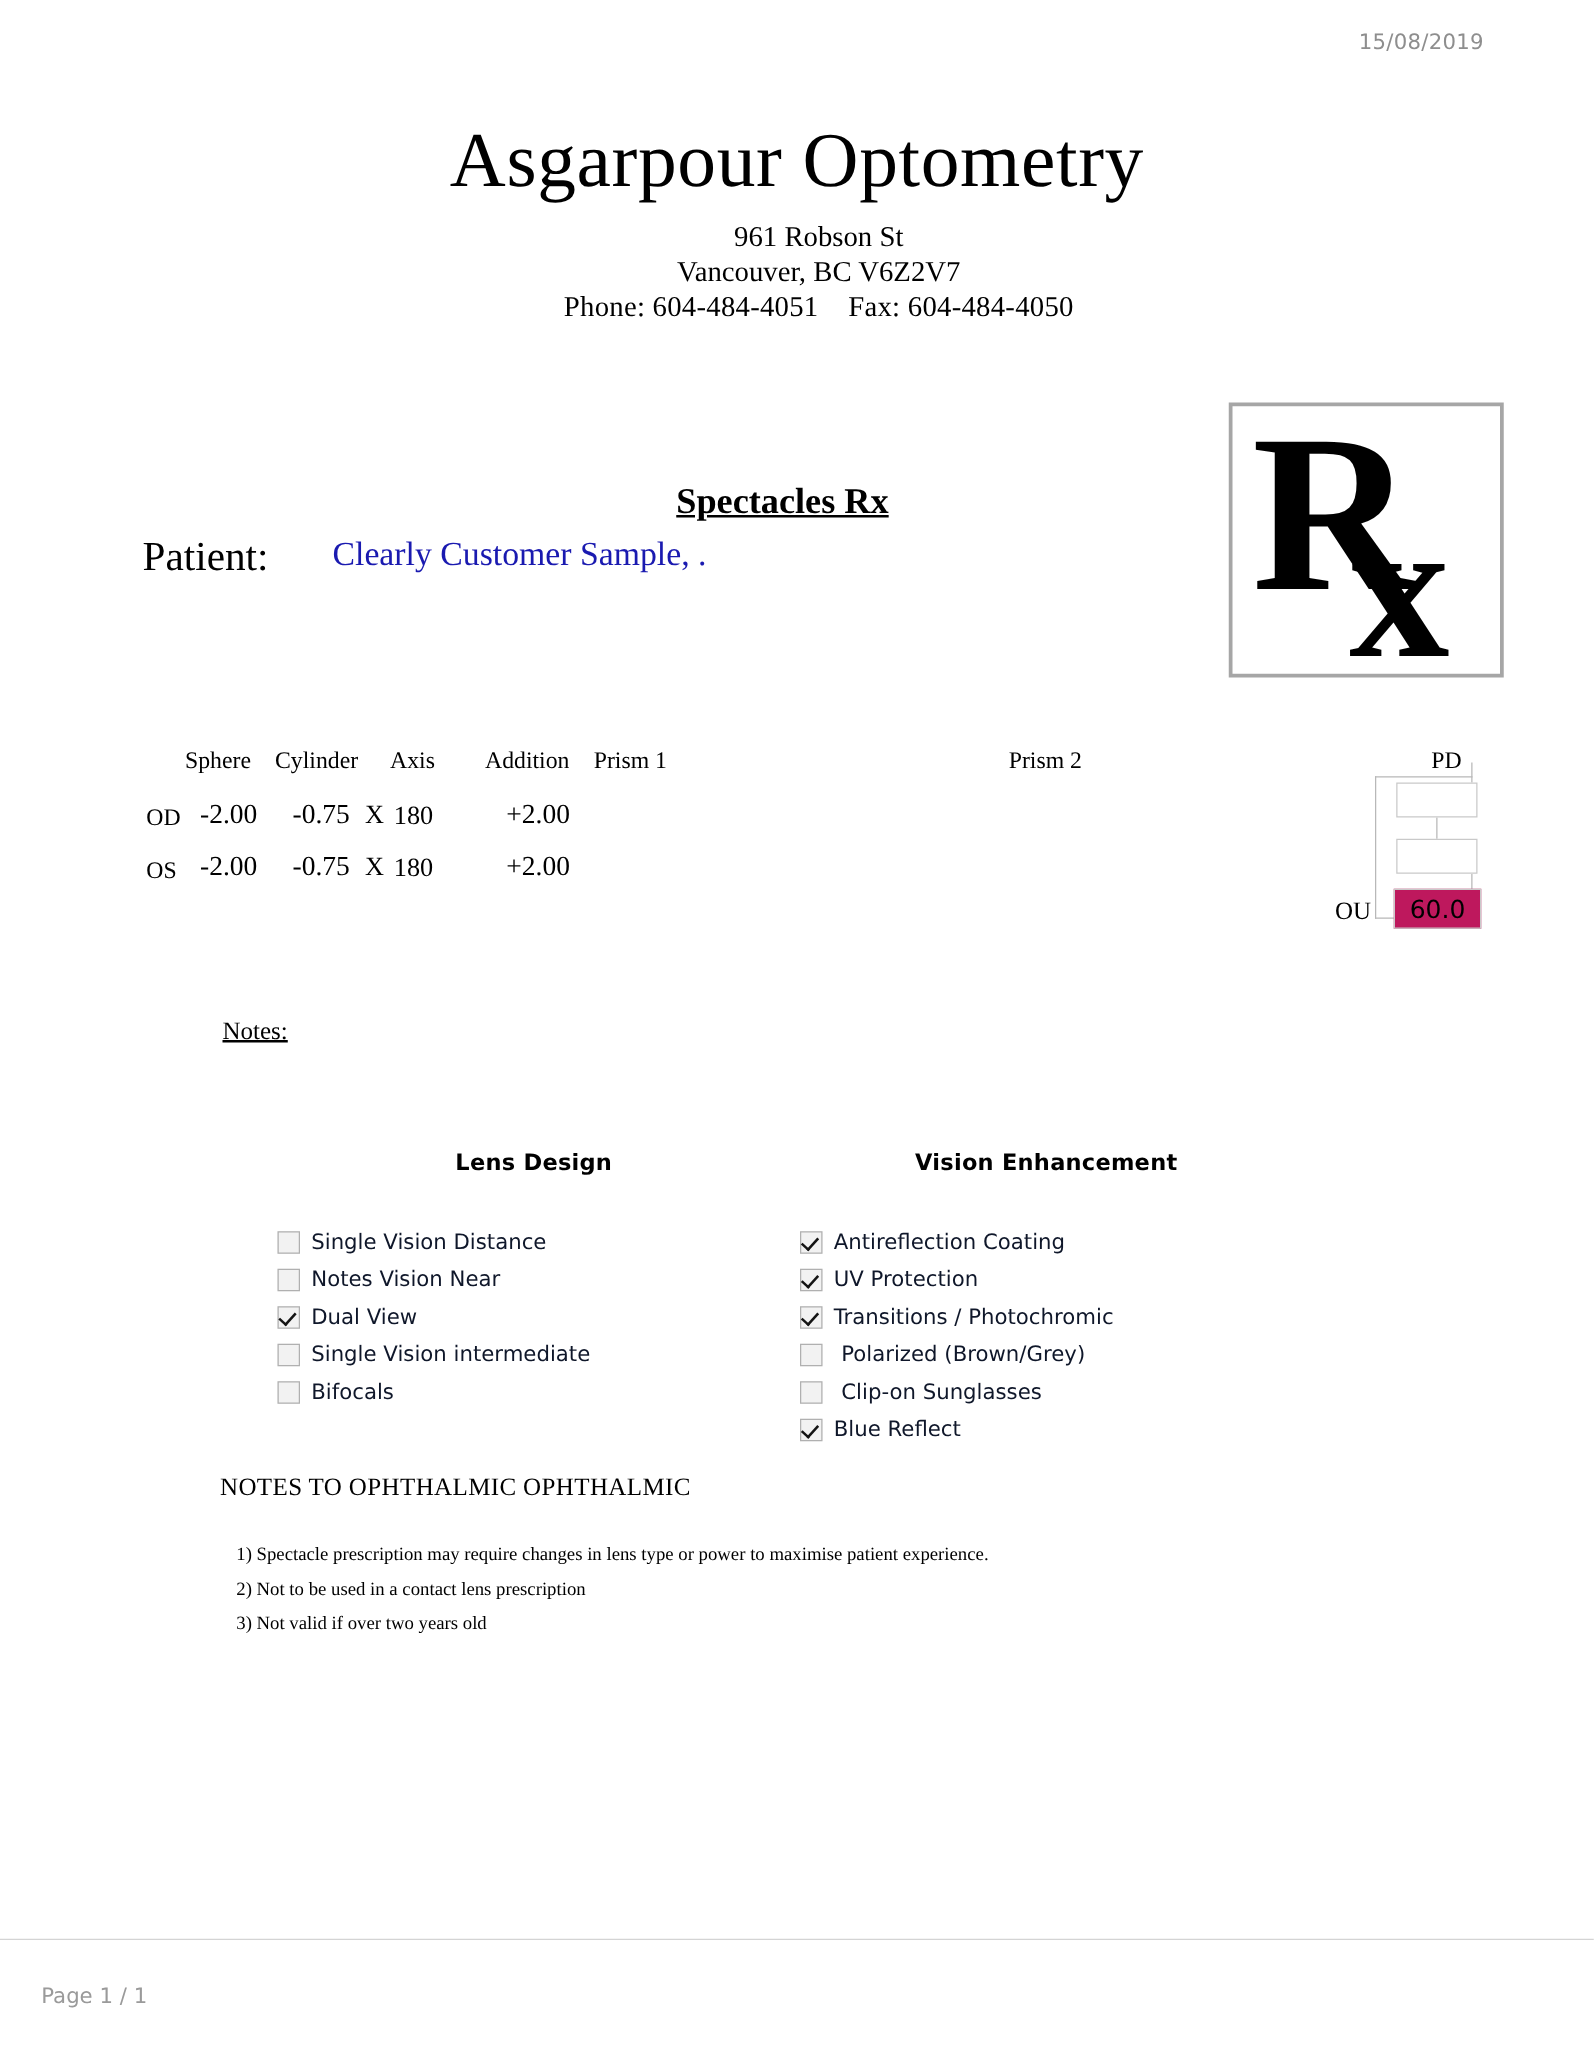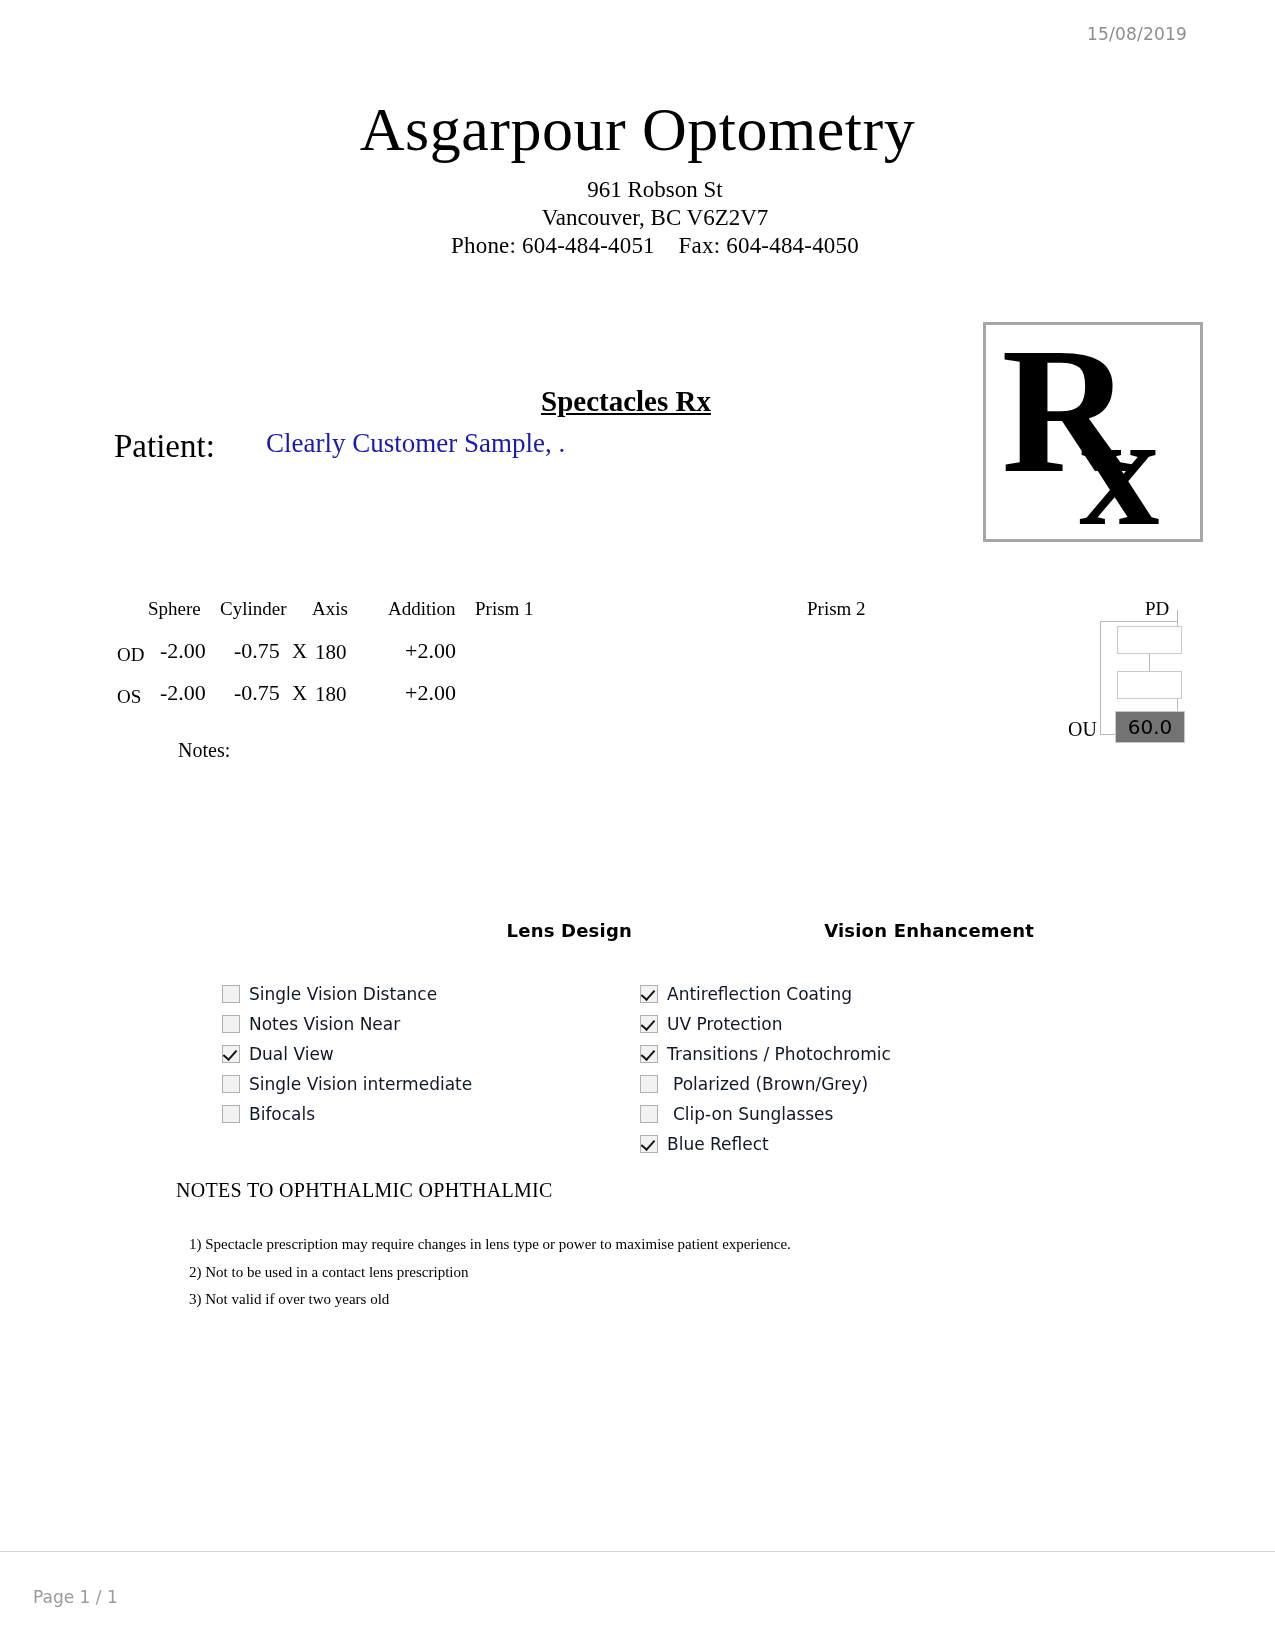--- a/index.html
+++ b/index.html
@@ -190,49 +190,50 @@
     top: 122px;
     font-size: 20px;
   }
   .ou-box {
     position: absolute;
     left: 55px;
     top: 115px;
     width: 70px;
     height: 32px;
     border: 1px solid #c9c9c9;
-    background: #737373;
+    background: #be185d;
     box-sizing: border-box;
     font-family: "DejaVu Sans", sans-serif;
     font-size: 20px;
     text-align: center;
     line-height: 30px;
     color: #000;
   }
 
   
   .notes-label {
     position: absolute;
     left: 178px;
-    top: 739px;
+    top: 814px;
     font-size: 20px;
+    text-decoration: underline;
   }
 
   
   .cb-section {
     position: absolute;
     font-family: "DejaVu Sans", sans-serif;
   }
   .cb-section.left  { left: 222px; top: 920px; width: 430px; }
   .cb-section.right { left: 640px; top: 920px; width: 430px; }
 
   .cb-heading {
     font-size: 18px;
     font-weight: bold;
-    text-align: right;
+    text-align: center;
     margin-bottom: 38px;
     letter-spacing: 0.2px;
   }
   .cb-section.left .cb-heading  { padding-right: 20px; }
   .cb-section.right .cb-heading { padding-right: 36px; }
 
   .cb-row {
     display: flex;
     align-items: center;
     height: 30px;

